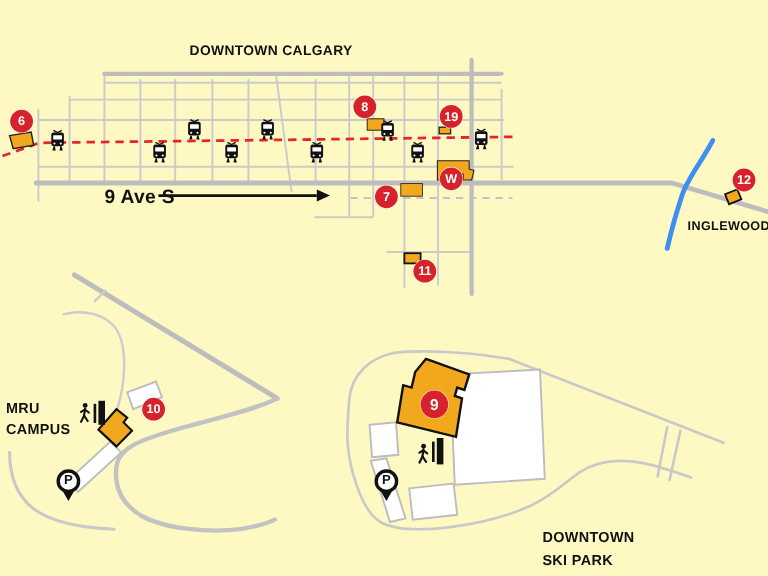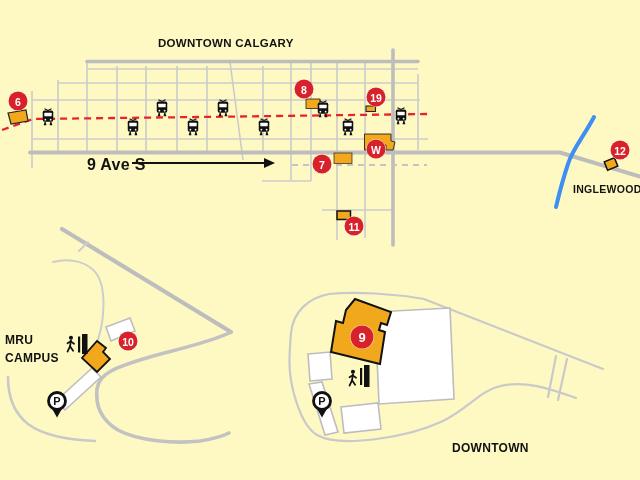--- a/index.html
+++ b/index.html
@@ -174,20 +174,21 @@
 
   <div class="region-label lbl-downtown">DOWNTOWN CALGARY</div>
   <div class="region-label lbl-street">9 Ave S</div>
   <div class="region-label lbl-inglewood">INGLEWOOD</div>
   <div class="region-label lbl-two lbl-mru">
     <div>MRU</div>
     <div>CAMPUS</div>
   </div>
   <div class="region-label lbl-two lbl-winsport">
     <div>DOWNTOWN</div>
+    <div>SKI PARK</div>
   </div>
 
   <div class="marker" style="left:18px;top:101px">6</div>
   <div class="marker" style="left:304px;top:89px">8</div>
   <div class="marker" style="left:376px;top:97px">19</div>
   <div class="marker" style="left:322px;top:164px">7</div>
   <div class="marker" style="left:376px;top:149px">W</div>
   <div class="marker" style="left:354px;top:226px">11</div>
   <div class="marker" style="left:620px;top:150px">12</div>
   <div class="marker" style="left:128px;top:341px">10</div>

